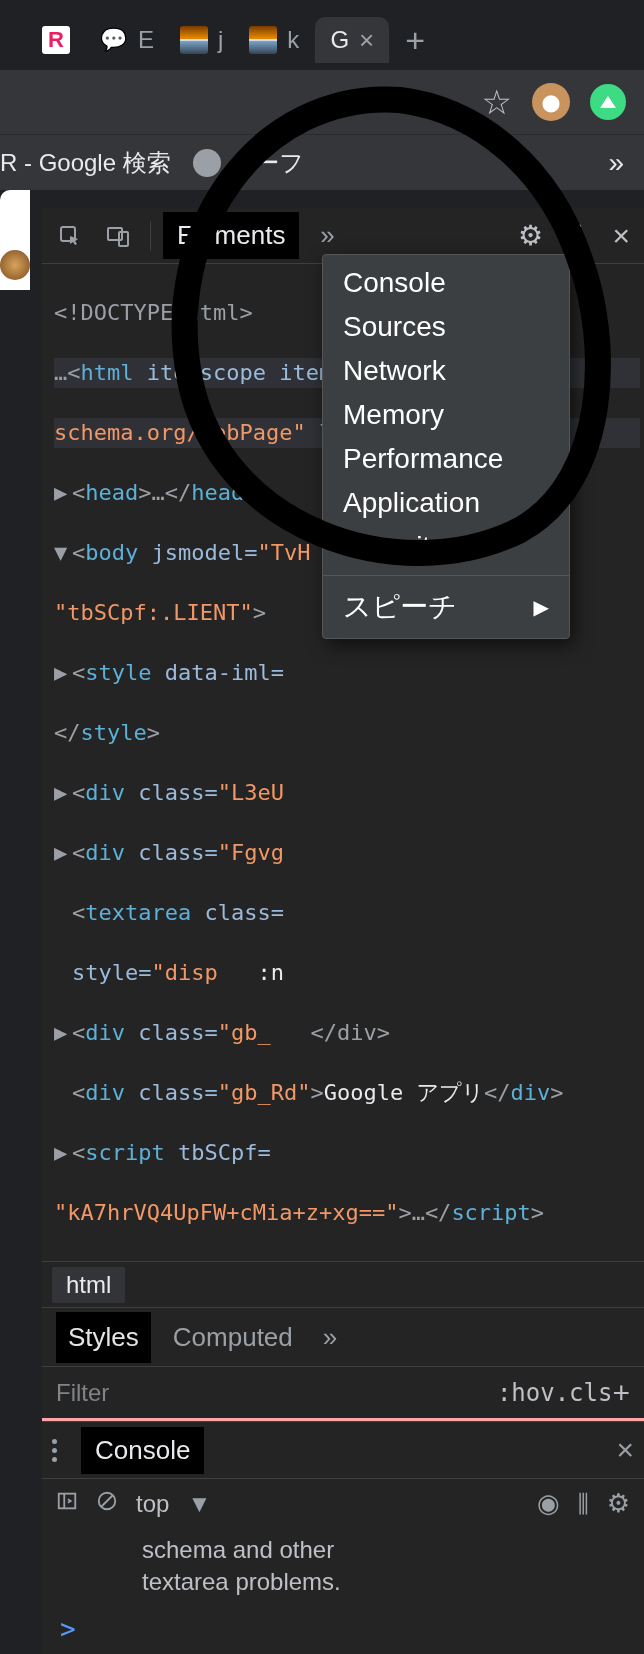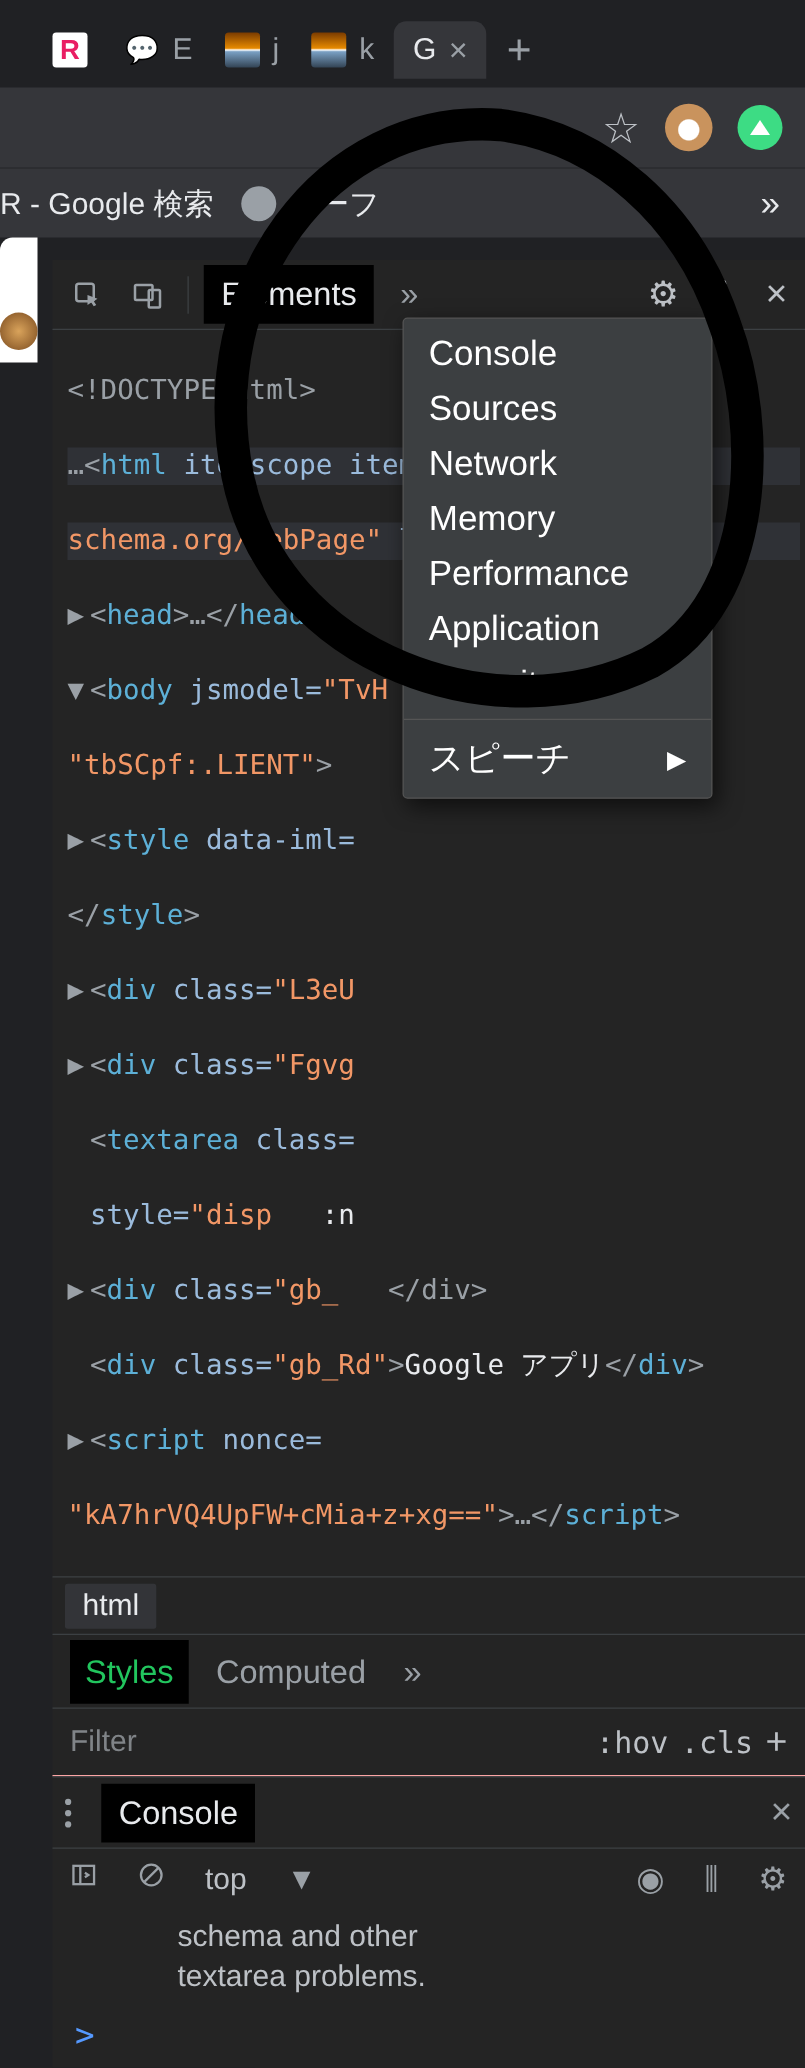--- a/index.html
+++ b/index.html
@@ -173,52 +173,51 @@
   .styles-tabs {
     height:60px;
     display:flex; align-items:center;
     gap:22px;
     padding:0 14px;
     border-top:1px solid #3c4043;
     border-bottom:1px solid #3c4043;
     font-size:26px;
     color:#9aa0a6;
   }
-  .styles-tabs .stab.active{color:#22c55e;background:#000;padding:10px 12px;}
+  .styles-tabs .stab.active{color:#e5e5e5;background:#000;padding:10px 12px;}
   .styles-tabs .more{margin-left:8px;}
 
   .styles-filter {
     height:54px;
     display:flex; align-items:center;
     padding:0 14px;
-    border-bottom:1px solid #fca5a5;
+    border-bottom:3px solid #fca5a5;
     font-size:24px;
     color:#808488;
-    gap:10px;
   }
   .styles-filter .sp{flex:1;}
   .styles-filter .pill{font-family:Menlo,monospace;color:#bdc1c6;}
   .styles-filter .plus{font-size:30px;color:#bdc1c6;}
 
   
   .drawer {
     border-top:1px solid #3c4043;
   }
   .drawer-tabs{
     height:56px;display:flex;align-items:center;gap:20px;padding:0 10px;
     font-size:26px;color:#9aa0a6;
   }
   .drawer-tabs .kebab { display:flex;flex-direction:column;gap:4px;margin-right:4px;}
   .drawer-tabs .kebab span{width:5px;height:5px;background:#9aa0a6;border-radius:50%;}
   .drawer-tabs .dt.active{background:#000;color:#e8eaed;padding:8px 14px;}
   .drawer-tabs .sp{flex:1;}
   .drawer-tabs .close{font-size:30px;color:#9aa0a6;}
 
   .console-toolbar{
-    height:50px;display:flex;align-items:center;gap:32px;padding:0 14px;
+    height:50px;display:flex;align-items:center;gap:18px;padding:0 14px;
     color:#9aa0a6;font-size:24px;
     border-top:1px solid #3c4043;
     justify-content:space-between;
   }
   .console-toolbar .ctx{color:#bdc1c6;}
   .console-toolbar .sp{flex:1;}
   .console-toolbar .eye{font-size:26px;}
   .console-toolbar .gear{font-size:26px;}
 
   .console-body{
@@ -346,21 +345,21 @@
 <div class="row indent1"><span class="arrow">▼</span><span class="tok-punc">&lt;</span><span class="tok-tag">body</span><span class="tok-attr"> jsmodel=</span><span class="tok-val">"TvH</span></div>
 <div class="row indent1"><span class="tok-val">"tbSCpf:.LIENT"</span><span class="tok-punc">&gt;</span></div>
 <div class="row indent2"><span class="arrow">▶</span><span class="tok-punc">&lt;</span><span class="tok-tag">style</span><span class="tok-attr"> data-iml=</span></div>
 <div class="row indent2"><span class="tok-punc">&lt;/</span><span class="tok-tag">style</span><span class="tok-punc">&gt;</span></div>
 <div class="row indent2"><span class="arrow">▶</span><span class="tok-punc">&lt;</span><span class="tok-tag">div</span><span class="tok-attr"> class=</span><span class="tok-val">"L3eU</span></div>
 <div class="row indent2"><span class="arrow">▶</span><span class="tok-punc">&lt;</span><span class="tok-tag">div</span><span class="tok-attr"> class=</span><span class="tok-val">"Fgvg</span></div>
 <div class="row indent2"><span style="visibility:hidden" class="arrow">▶</span><span class="tok-punc">&lt;</span><span class="tok-tag">textarea</span><span class="tok-attr"> class=</span></div>
 <div class="row indent2"><span style="visibility:hidden" class="arrow">▶</span><span class="tok-attr">style=</span><span class="tok-val">"disp</span><span class="tok-text">   :n</span></div>
 <div class="row indent2"><span class="arrow">▶</span><span class="tok-punc">&lt;</span><span class="tok-tag">div</span><span class="tok-attr"> class=</span><span class="tok-val">"gb_</span><span class="tok-punc">   &lt;/div&gt;</span></div>
 <div class="row indent2"><span style="visibility:hidden" class="arrow">▶</span><span class="tok-punc">&lt;</span><span class="tok-tag">div</span><span class="tok-attr"> class=</span><span class="tok-val">"gb_Rd"</span><span class="tok-punc">&gt;</span><span class="tok-text">Google アプリ</span><span class="tok-punc">&lt;/</span><span class="tok-tag">div</span><span class="tok-punc">&gt;</span></div>
-<div class="row indent2"><span class="arrow">▶</span><span class="tok-punc">&lt;</span><span class="tok-tag">script</span><span class="tok-attr"> nonce=</span></div>
+<div class="row indent2"><span class="arrow">▶</span><span class="tok-punc">&lt;</span><span class="tok-tag">script</span><span class="tok-attr"> tbSCpf=</span></div>
 <div class="row indent2"><span class="tok-val">"kA7hrVQ4UpFW+cMia+z+xg=="</span><span class="tok-punc">&gt;</span><span class="tok-punc">…</span><span class="tok-punc">&lt;/</span><span class="tok-tag">script</span><span class="tok-punc">&gt;</span></div>
 <div class="row indent2"><span style="visibility:hidden" class="arrow">▶</span><span class="tok-punc">&lt;</span><span class="tok-tag">script</span><span class="tok-attr"> src=</span><span class="tok-punc">"</span><span class="tok-link">/xjs/_/js/</span></div>
 
 
 
 
 
 
 
 

